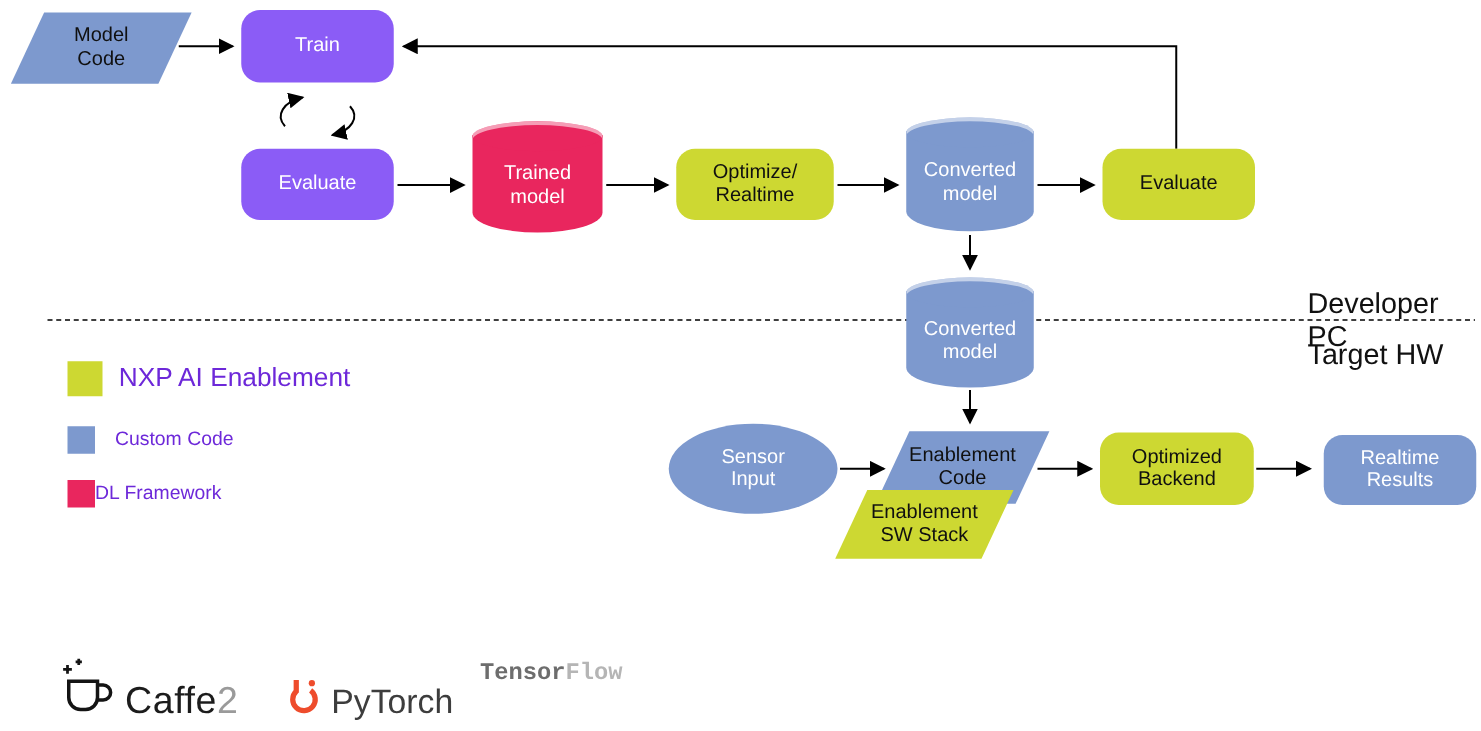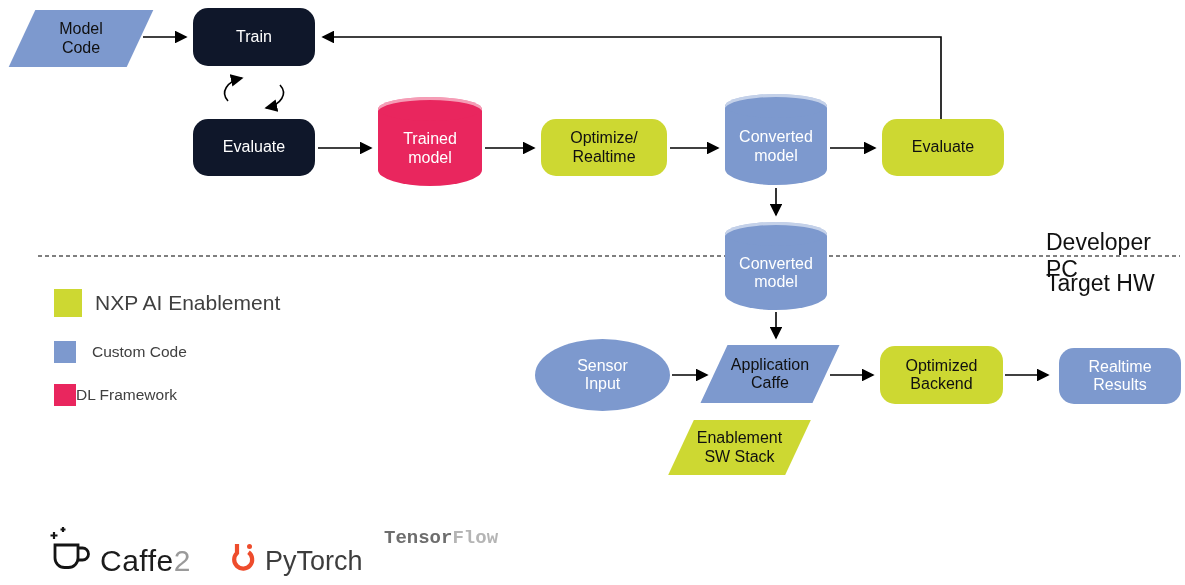--- a/index.html
+++ b/index.html
@@ -6,21 +6,21 @@
   html,body { width:1185px; height:585px; background:#ffffff;
               font-family:"Liberation Sans","DejaVu Sans",sans-serif; }
   .stage { position:relative; width:1185px; height:585px; overflow:hidden; }
 
   .connectors { position:absolute; left:0; top:0; z-index:1; }
 
   .node { position:absolute; display:flex; align-items:center; justify-content:center;
           text-align:center; z-index:2; }
   .lbl { display:inline-block; line-height:1.15; font-size:16px; position:relative; z-index:3; }
   .rounded { border-radius:15px; }
-  .pink  { background:#0f172a; color:#ffffff; }
+  .pink  { background:#8b5cf6; color:#ffffff; }
   .green { background:#cdd832; color:#101010; }
   .bluebg{ background:#7d99ce; color:#ffffff; }
   .darktext { color:#101010; }
   .whitetext { color:#ffffff; }
 
   .para-shape { position:absolute; inset:0; transform:skewX(-25deg); }
   .blue-fill { background:#7d99ce; }
   .pink-fill { background:#e9265e; }
   .green-fill{ background:#cdd832; }
 
@@ -29,21 +29,21 @@
   .cyl-body { position:absolute; left:0; right:0; top:11px; bottom:0;
               border-radius:0 0 50% 50% / 0 0 16px 16px; }
   .cyl-top  { position:absolute; left:0; right:0; top:0; height:24px; border-radius:50%;
               box-shadow: inset 0 3px 0 rgba(255,255,255,.55); }
   .cyl .lbl { margin-top:14px; }
 
   .region-label { position:absolute; z-index:2; font-size:23px; color:#111; text-align:left; }
 
   .legend-row { position:absolute; display:flex; align-items:center; z-index:2; }
   .swatch { display:inline-block; }
-  .legend-label { color:#404040; }
+  .legend-label { color:#6d28d9; }
   .legend-label-lg { font-size:21px; }
   .legend-label-sm { font-size:15.5px; }
 
   .logo { position:absolute; display:flex; align-items:flex-end; z-index:2; }
   .caffe-text { font-size:30px; letter-spacing:.5px; margin-left:8px; line-height:1; }
   .caffe-name { color:#1c1c1c; font-weight:400; }
   .caffe-suffix { color:#9a9a9a; font-weight:400; }
   .pytorch-text { font-size:27px; color:#3d3d3d; font-weight:500; margin-left:7px; line-height:1.05; }
   .tf-wrap { position:absolute; z-index:2; display:flex; flex-direction:row; align-items:flex-end;font-family:Liberation Mono, monospace; }
   .tf-text { font-size:19px; line-height:1; margin-top:6px; }
@@ -133,24 +133,24 @@
     <span class="swatch" style="width: 22px; height: 22px; background-color: rgb(233, 38, 94);"></span>
     <span class="legend-label legend-label-sm" style="">DL Framework</span>
   </div>
 
   <div class="node ellipse bluebg" style="left:535px;top:339px;width:135px;height:72px">
     <span class="lbl" style="max-width:60px">Sensor Input</span>
   </div>
 
   <div class="node" style="left:714px;top:345px;width:112px;height:58px">
     <div class="para-shape blue-fill"></div>
-    <span class="lbl darktext" style="max-width:90px">Application Caffe</span>
+    <span class="lbl darktext" style="max-width:90px">Enablement Code</span>
   </div>
 
-  <div class="node" style="left:681px;top:420px;width:117px;height:55px">
+  <div class="node" style="left:681px;top:392px;width:117px;height:55px">
     <div class="para-shape green-fill"></div>
     <span class="lbl darktext" style="max-width:104px">Enablement SW Stack</span>
   </div>
 
   <div class="node rounded green" style="left:880px;top:346px;width:123px;height:58px">
     <span class="lbl" style="max-width:90px">Optimized Backend</span>
   </div>
 
   <div class="node rounded bluebg" style="left:1059px;top:348px;width:122px;height:56px">
     <span class="lbl" style="max-width:72px">Realtime Results</span>

